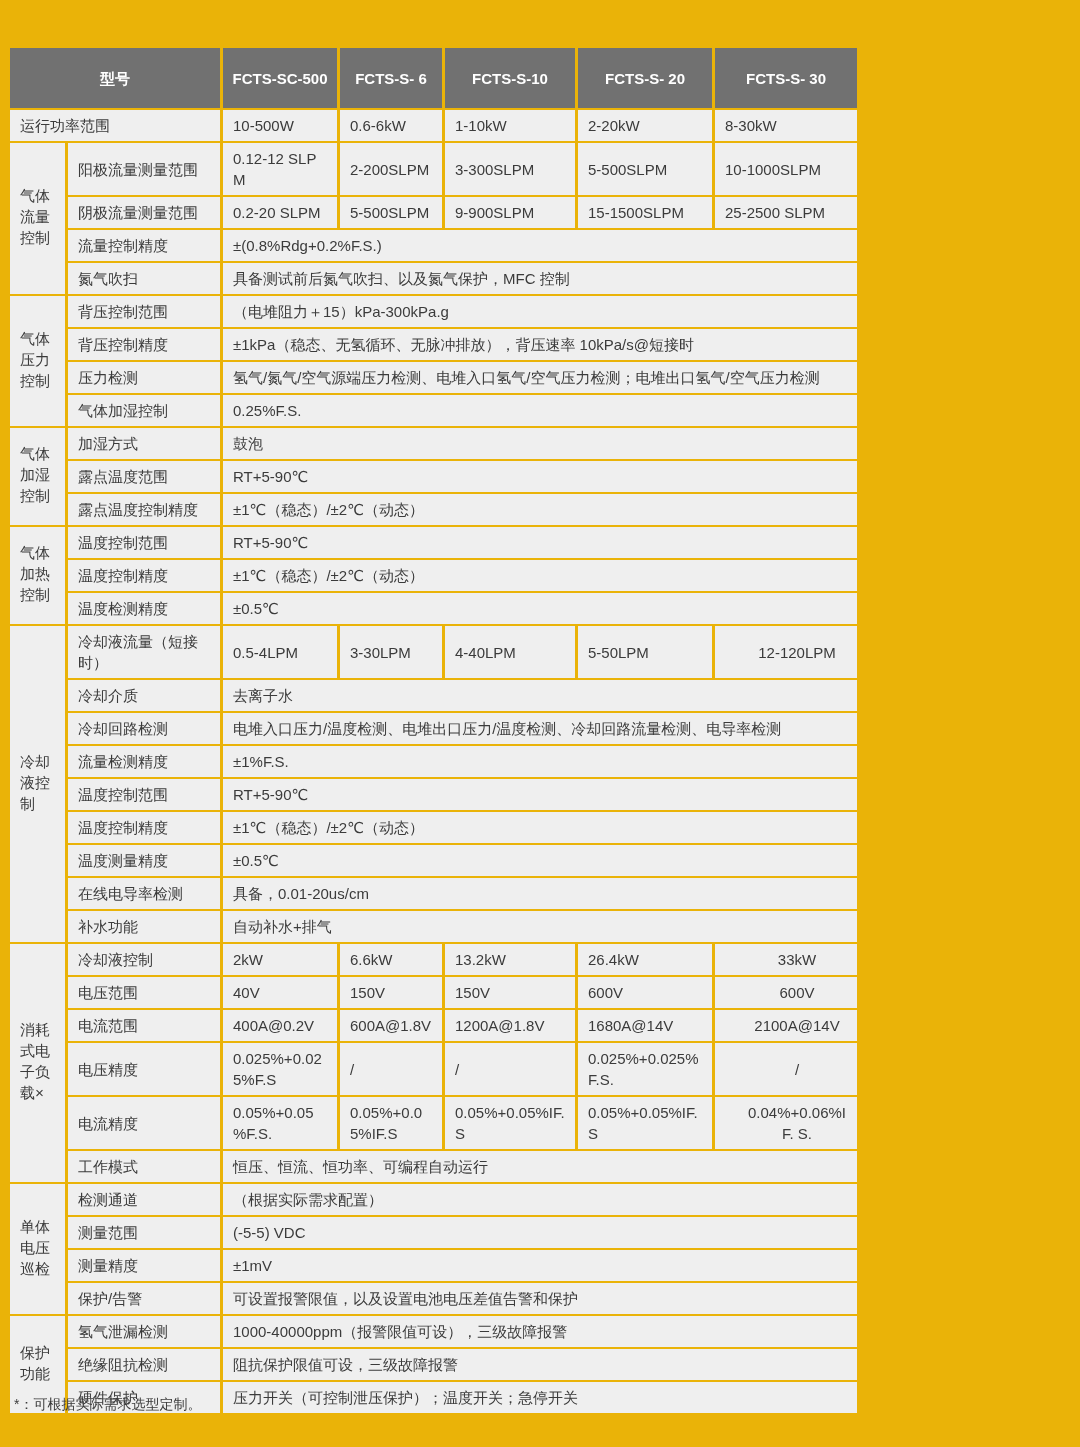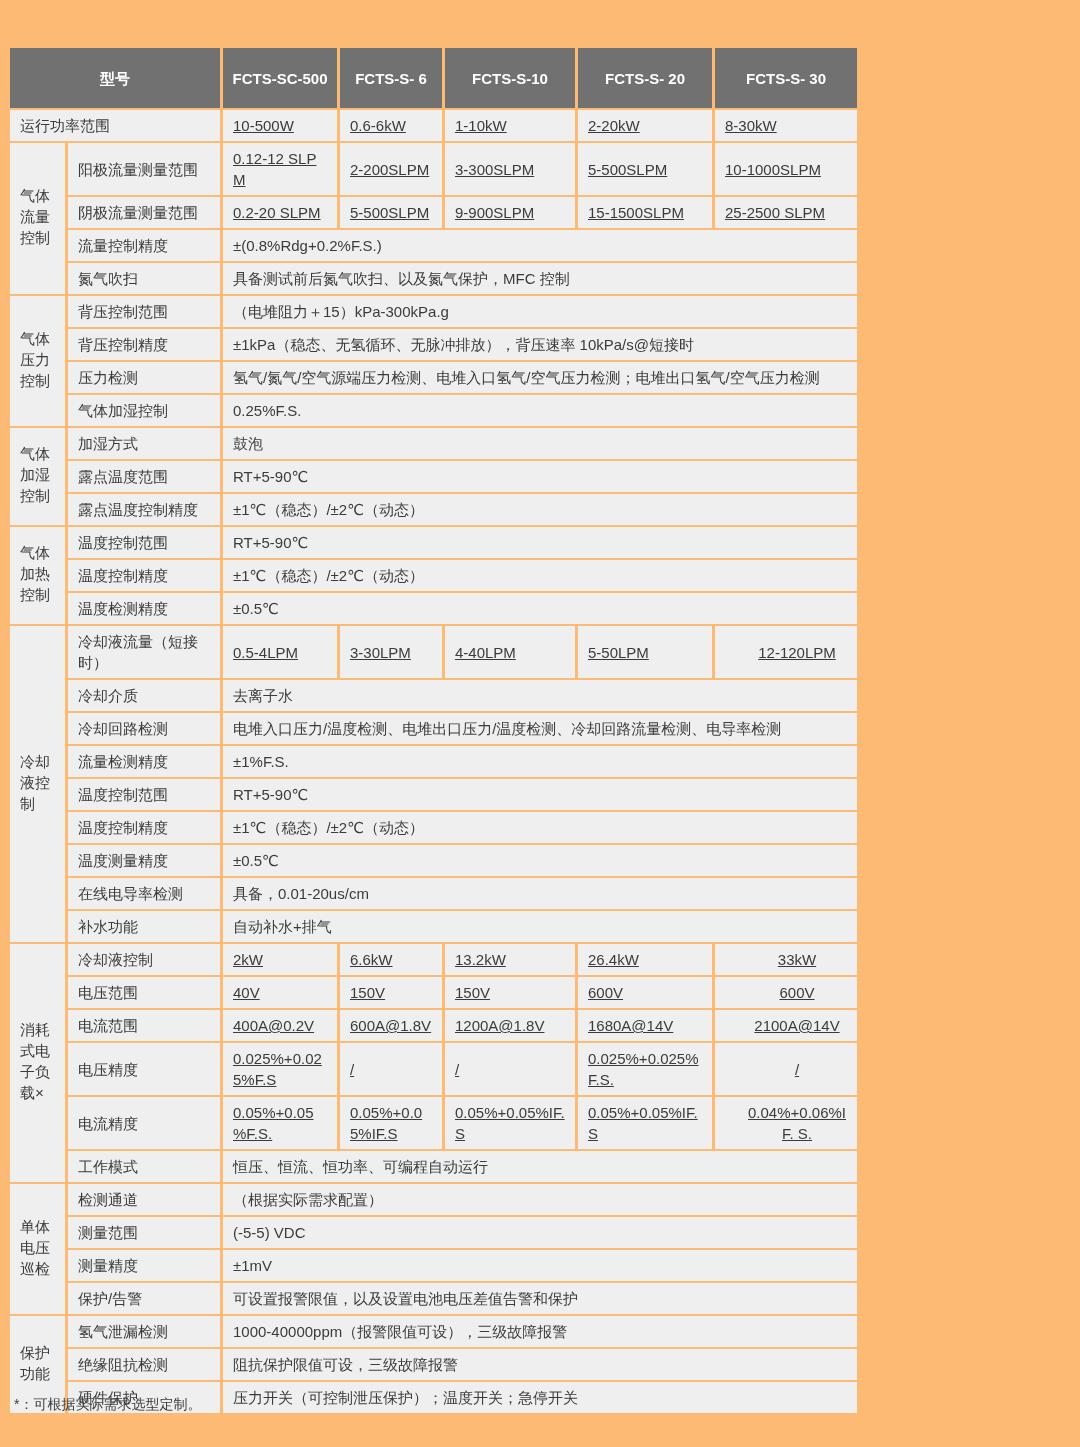--- a/index.html
+++ b/index.html
@@ -1,20 +1,20 @@
 <!DOCTYPE html>
 <html><head>
 <meta charset="utf-8">
 <style>
   html, body { margin: 0; padding: 0; background: #ffffff; }
   .page {
     position: relative;
     width: 1080px;
     height: 1447px;
-    background: #fdba74;
+    background: #eab308;
     font-family: "Liberation Sans", "DejaVu Sans", sans-serif;
     color: #3b3b3b;
     overflow: hidden;
   }
   table.spec {
     position: absolute;
     left: 7px;
     top: 46px;
     border-collapse: separate;
     border-spacing: 3px 2px;
@@ -39,21 +39,21 @@
     padding: 5px 10px;
     vertical-align: middle;
     text-align: left;
   }
   td.group-cell {
     line-height: 27px;
     padding: 5px 8px 5px 11px;
     font-family: Liberation Mono, monospace;
   }
   td.label-cell { }
-  td.value-cell.percol { word-break: break-all; text-decoration: underline; }
+  td.value-cell.percol { word-break: break-all; }
   td.value-cell.center { text-align: center; padding-left: 32px; }
   .footnote {
     position: absolute;
     left: 14px;
     top: 1396px;
     font-size: 14px;
     color: #3b3b3b;
     text-align: center;
   }
 </style>

